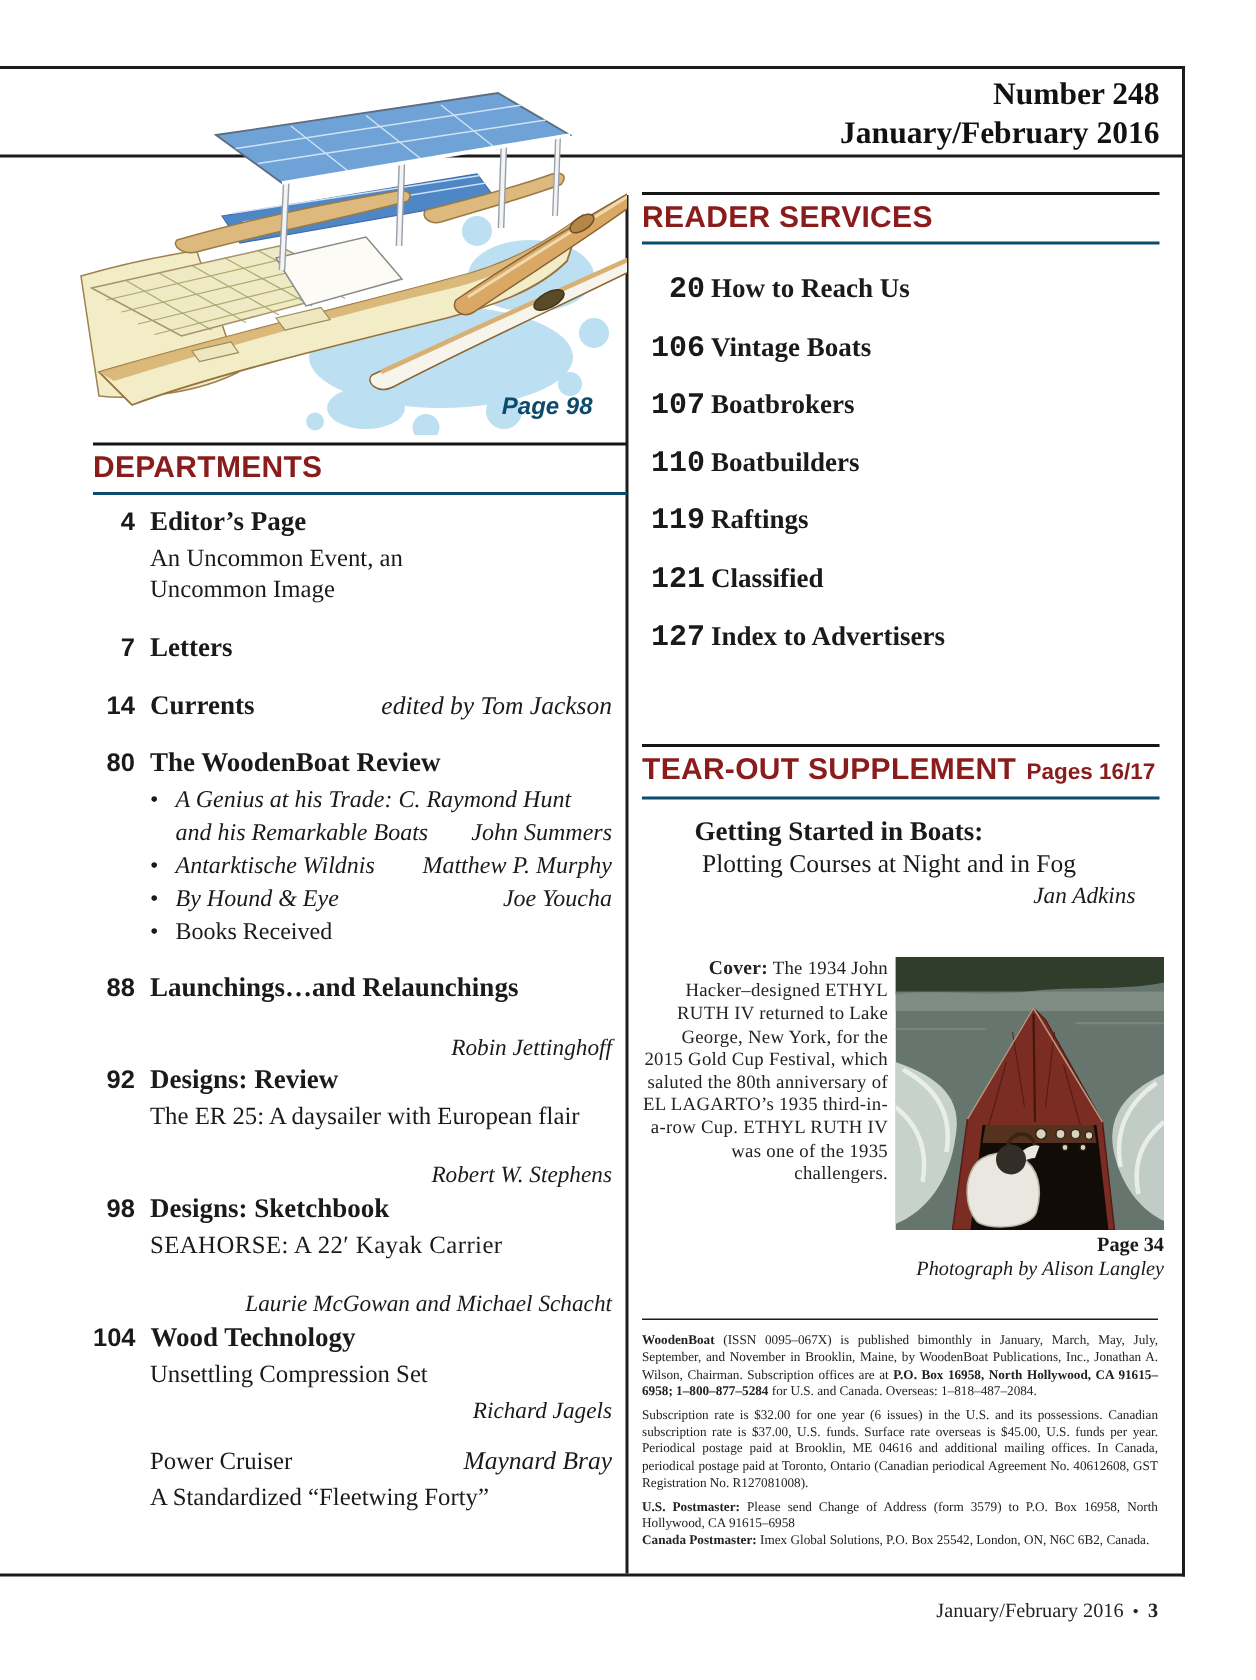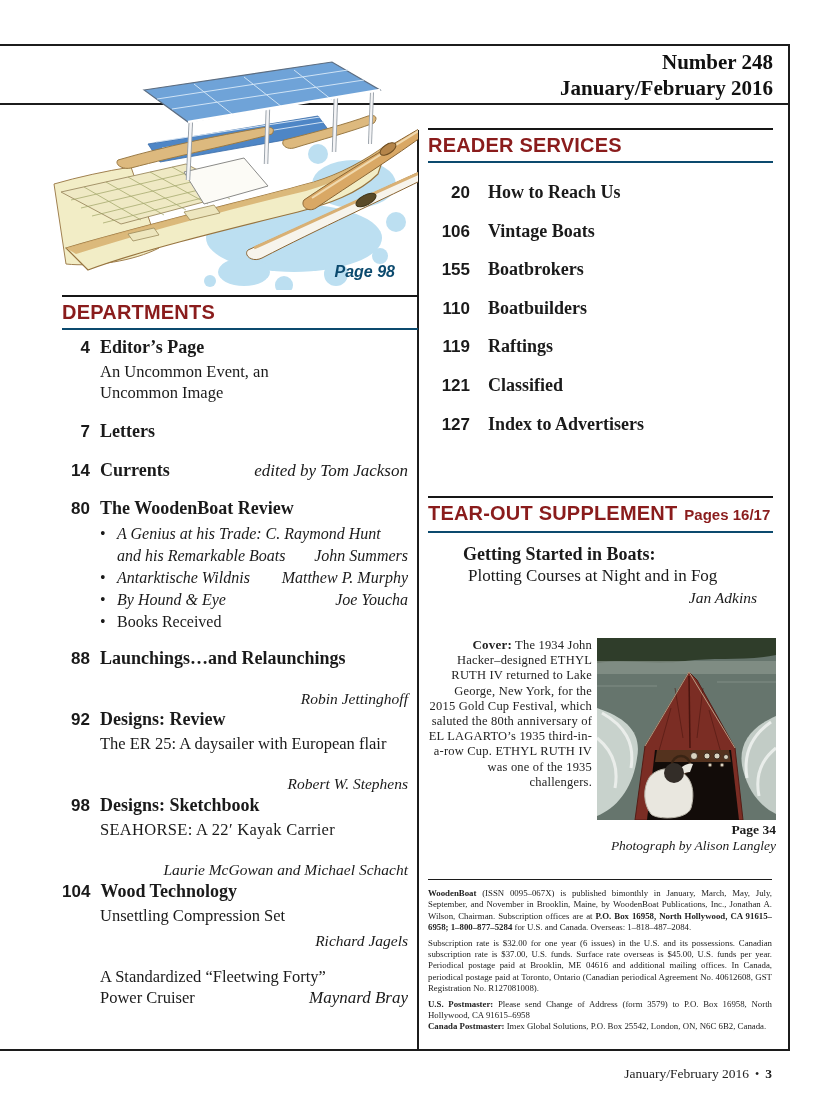--- a/index.html
+++ b/index.html
@@ -40,22 +40,22 @@
   .bullet-dot { flex:0 0 17px; font-style:normal; }
   .bullet-indent { flex:0 0 17px; }
   .btitle { font-style:italic; }
   .btitle.roman { font-style:normal; }
   .bauthor { margin-left:auto; font-style:italic; padding-left:8px; }
 
   
   .rs-list { position:absolute; left:428px; top:181px; width:344px; }
   .rs-row { display:flex; align-items:baseline; height:38.6px; line-height:22px; }
   .rs-num {
-    flex:0 0 42px; text-align:right; padding-right:18px;
-    font-family:Liberation Sans, sans-serif; font-weight:bold; font-size:17px;
+    flex:0 0 42px; text-align:right; padding-right:4px;
+    font-family:Liberation Mono, monospace; font-weight:bold; font-size:20px;
   }
   .rs-label { font-weight:bold; font-size:18px; }
 
   .feature { position:absolute; left:428px; top:543px; width:344px; }
   .feature-title { font-weight:bold; font-size:18px; line-height:22px; padding-left:35px; }
   .feature-sub { font-size:17px; line-height:22px; padding-left:40px; }
   .feature-author { text-align:right; font-style:italic; font-size:15.5px; line-height:21px; padding-right:15px; }
 
   .cover-note {
     position:absolute; left:428px; top:637px; width:164px; text-align:right;
@@ -268,40 +268,40 @@
   <div class="dep-item" style="top:880px;">
     <div class="item-row">
       <span class="item-num">104</span>
       <span class="item-title">Wood Technology</span>
     </div>
     <div class="item-sub">Unsettling Compression Set</div>
     <div class="item-author" style="margin-top:4px;">Richard Jagels</div>
   </div>
 
   <div class="dep-item" style="top:963px;">
-    <div class="item-sub">A Standardized “Fleetwing Forty”</div>
     <div class="item-sub" style="margin-top:0;display:flex;">
       <span>Power Cruiser</span>
       <span class="inline-author">Maynard Bray</span>
     </div>
+    <div class="item-sub">A Standardized “Fleetwing Forty”</div>
   </div>
 
   <div class="section-head" style="left:428px;top:128px;width:345px;">READER SERVICES</div>
 
   <div class="rs-list">
     <div class="rs-row">
       <span class="rs-num">20</span>
       <span class="rs-label">How to Reach Us</span>
     </div>
     <div class="rs-row">
       <span class="rs-num">106</span>
       <span class="rs-label">Vintage Boats</span>
     </div>
     <div class="rs-row">
-      <span class="rs-num">155</span>
+      <span class="rs-num">107</span>
       <span class="rs-label">Boatbrokers</span>
     </div>
     <div class="rs-row">
       <span class="rs-num">110</span>
       <span class="rs-label">Boatbuilders</span>
     </div>
     <div class="rs-row">
       <span class="rs-num">119</span>
       <span class="rs-label">Raftings</span>
     </div>

